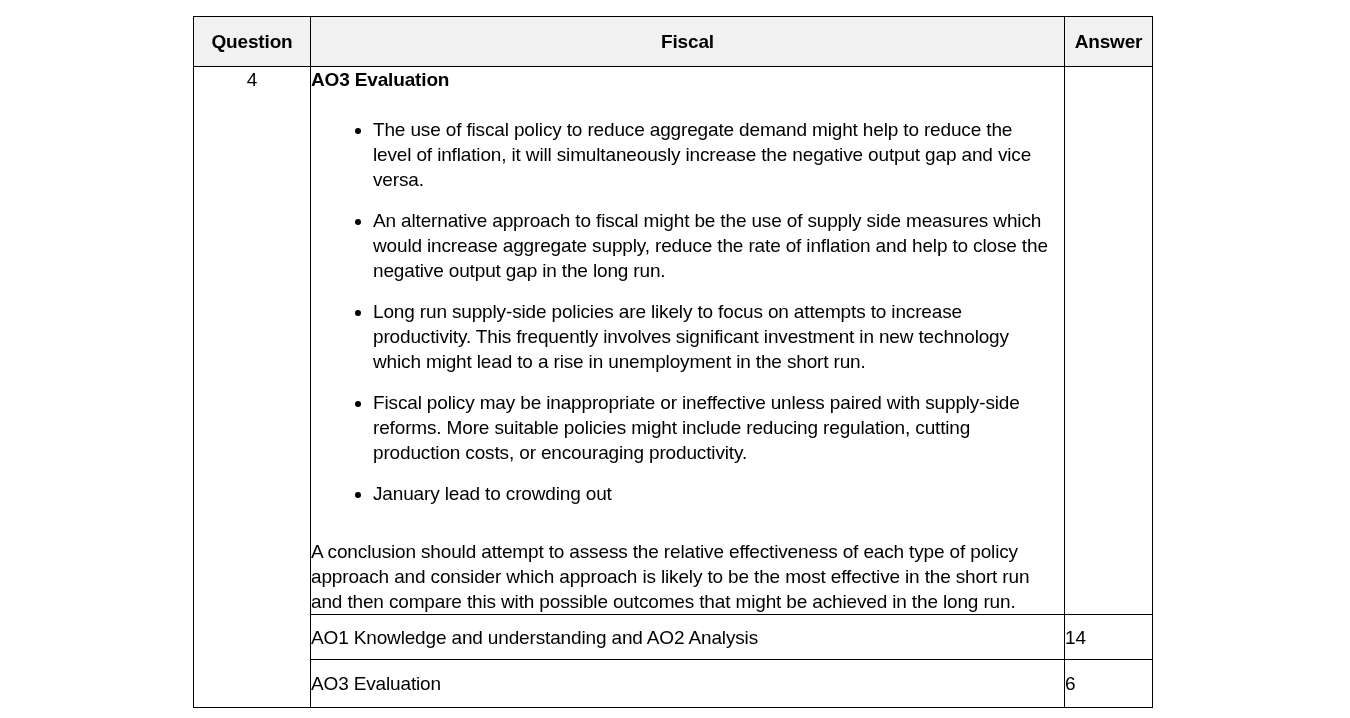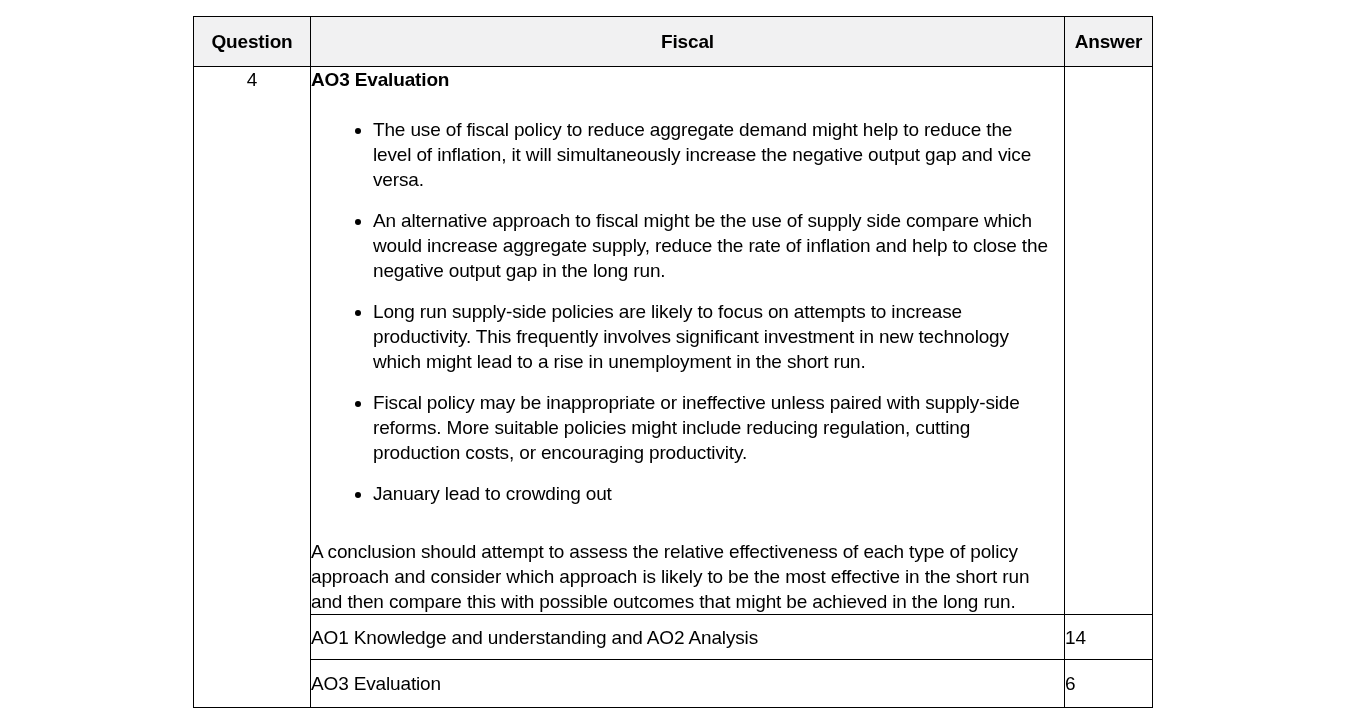--- a/index.html
+++ b/index.html
@@ -98,21 +98,21 @@
     </thead>
     <tbody>
       <tr class="row-main">
         <td class="q-cell" rowspan="3">
           <span>4</span>
         </td>
         <td class="a-cell">
           <p class="answer-heading">AO3 Evaluation</p>
           <ul class="bullet-list">
             <li>The use of fiscal policy to reduce aggregate demand might help to reduce the level of inflation, it will simultaneously increase the negative output gap and vice versa.</li>
-            <li>An alternative approach to fiscal might be the use of supply side compare which would increase aggregate supply, reduce the rate of inflation and help to close the negative output gap in the long run.</li>
+            <li>An alternative approach to fiscal might be the use of supply side measures which would increase aggregate supply, reduce the rate of inflation and help to close the negative output gap in the long run.</li>
             <li>Long run supply-side policies are likely to focus on attempts to increase productivity. This frequently involves significant investment in new technology which might lead to a rise in unemployment in the short run.</li>
             <li>Fiscal policy may be inappropriate or ineffective unless paired with supply-side reforms. More suitable policies might include reducing regulation, cutting production costs, or encouraging productivity.</li>
             <li>January lead to crowding out</li>
           </ul>
           <p class="conclusion">A conclusion should attempt to assess the relative effectiveness of each type of policy approach and consider which approach is likely to be the most effective in the short run and then compare this with possible outcomes that might be achieved in the long run.</p>
         </td>
         <td class="m-cell"></td>
       </tr>
       <tr class="row-sub-1">
         <td class="label-cell">AO1 Knowledge and understanding and AO2 Analysis</td>

